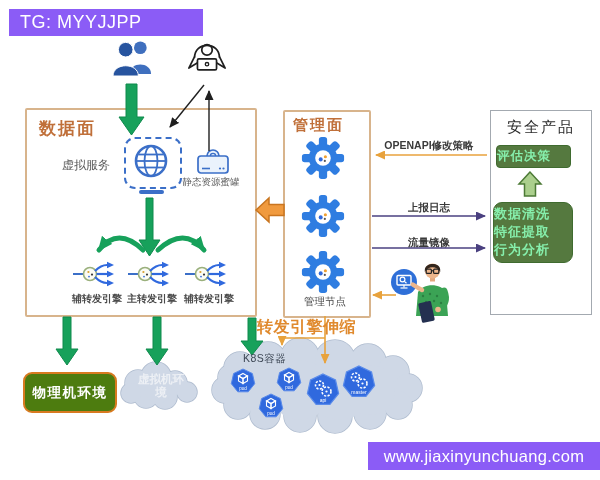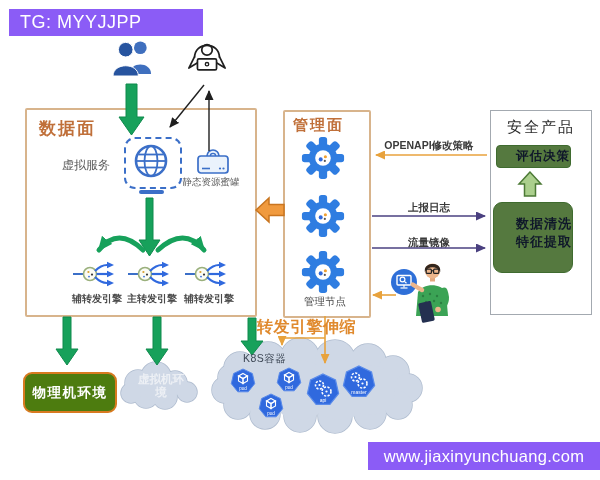--- a/index.html
+++ b/index.html
@@ -18,23 +18,23 @@
   .plane-title{font-size:17px;font-weight:bold;color:#c0703a;letter-spacing:2px;}
   #security-title{font-size:15px;font-weight:normal;color:#2d2d2d;letter-spacing:2px;text-align:center;width:100%;top:7px;left:0;}
   #virtual-service-label{left:62px;top:157px;font-size:12px;color:#5a5a5a;}
   #honeypot-label{left:178px;top:176px;width:66px;font-size:9.5px;text-align:center;color:#5a5a5a;}
   .engine-label{top:292px;width:54px;text-align:center;font-size:10px;font-weight:bold;color:#4a4a4a;}
   #mgmt-node-label{left:299px;top:295px;width:52px;text-align:center;font-size:10.5px;color:#4a4a4a;}
   .conn-label{width:110px;text-align:center;font-size:10.5px;font-weight:600;color:#3a3a3a;left:374px;}
   #scaling-label{left:257px;top:317px;font-size:16px;font-weight:bold;color:#e08a2e;letter-spacing:.5px;z-index:60;}
   #k8s-label{left:243px;top:352px;font-size:10.5px;color:#3c4654;z-index:60;letter-spacing:.5px;}
   #vm-label{left:137px;top:373px;width:48px;text-align:center;font-size:11.5px;font-weight:bold;color:#edf0f5;z-index:60;line-height:13px;}
-  .green-pill{background:#55793f;border:1px solid #3f6b2f;color:#0f172a;font-weight:bold;text-align:right;}
+  .green-pill{background:#55793f;border:1px solid #3f6b2f;color:#86efac;font-weight:bold;text-align:left;}
   #decision-box{left:496px;top:145px;width:73px;height:21px;border-radius:4px;font-size:12.5px;line-height:21px;letter-spacing:1px;}
-  #analysis-box{left:493px;top:202px;width:78px;height:57px;border-radius:9px;font-size:13px;line-height:18px;padding-top:12px;letter-spacing:1px;}
+  #analysis-box{left:493px;top:202px;width:78px;height:57px;border-radius:9px;font-size:13px;line-height:18px;padding-top:2px;letter-spacing:1px;}
   #physical-box{left:23px;top:372px;width:90px;height:37px;background:#4d7c0f;border:2px solid #d87a20;border-radius:9px;
     color:#fff;font-size:13.5px;font-weight:bold;text-align:center;line-height:37px;letter-spacing:1.5px;}
   #globe-frame{left:124px;top:137px;width:54px;height:48px;border:2.5px dashed #3b6fc8;border-radius:11px;}
   #globe-underline{left:139px;top:190px;width:25px;height:4px;background:#3b6fc8;border-radius:2px;}
   #overlay{position:absolute;left:0;top:0;width:600px;height:480px;pointer-events:none;z-index:50;}
   svg{display:block;}
 </style>
 </head>
 <body>
 
@@ -203,20 +203,21 @@
   </div>
   <div class="abs" id="mgmt-node-label">管理节点</div>
 
   <div class="abs" id="security-box">
     <div class="abs" id="security-title">安全产品</div>
   </div>
   <div class="abs green-pill" id="decision-box">评估决策</div>
   <div class="abs green-pill" id="analysis-box">
     <div>数据清洗</div>
     <div>特征提取</div>
+    <div>行为分析</div>
   </div>
 
   <div class="abs conn-label" style="top:139px;">OPENAPI修改策略</div>
   <div class="abs conn-label" style="top:201px;">上报日志</div>
   <div class="abs conn-label" style="top:236px;">流量镜像</div>
   <div class="abs" id="scaling-label">转发引擎伸缩</div>
 
   <div class="abs" style="left:390px;top:258px;width:70px;height:72px;">
     <svg width="70" height="72">
         <use href="#sym-admin" width="70" height="72"></use>

